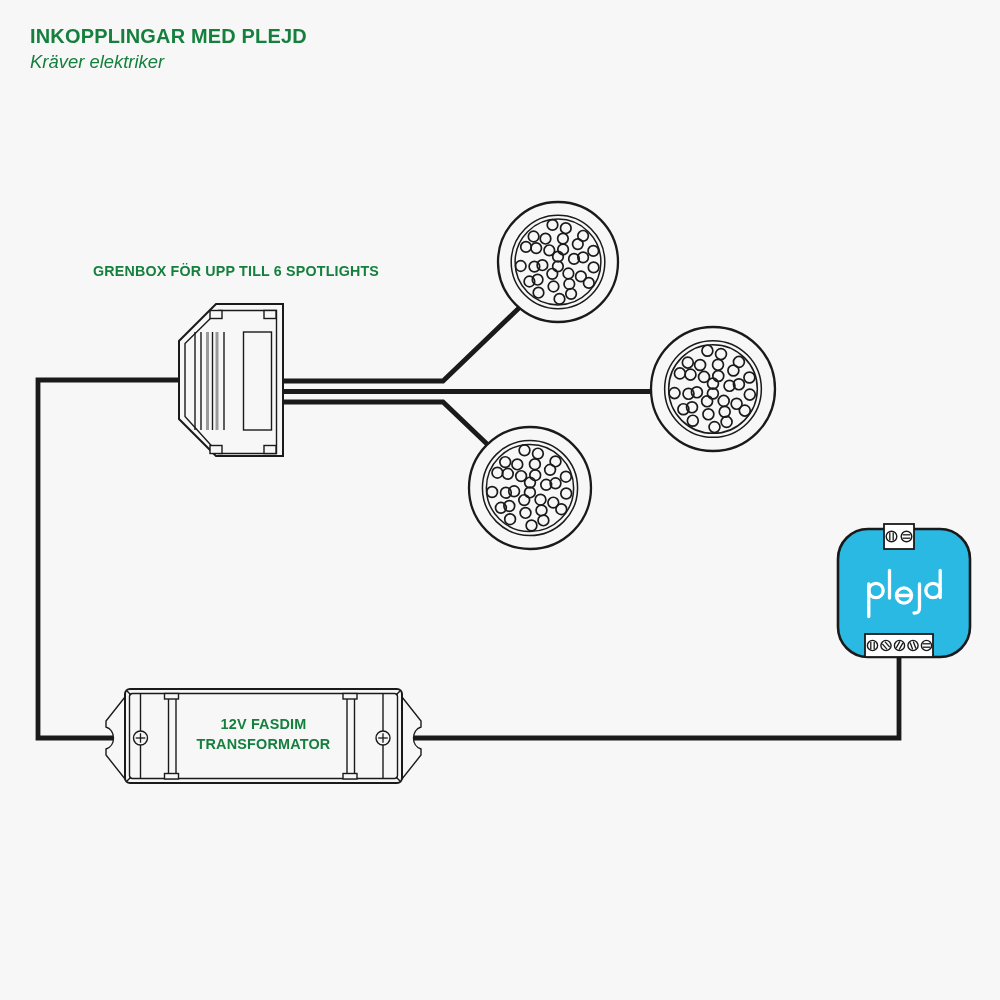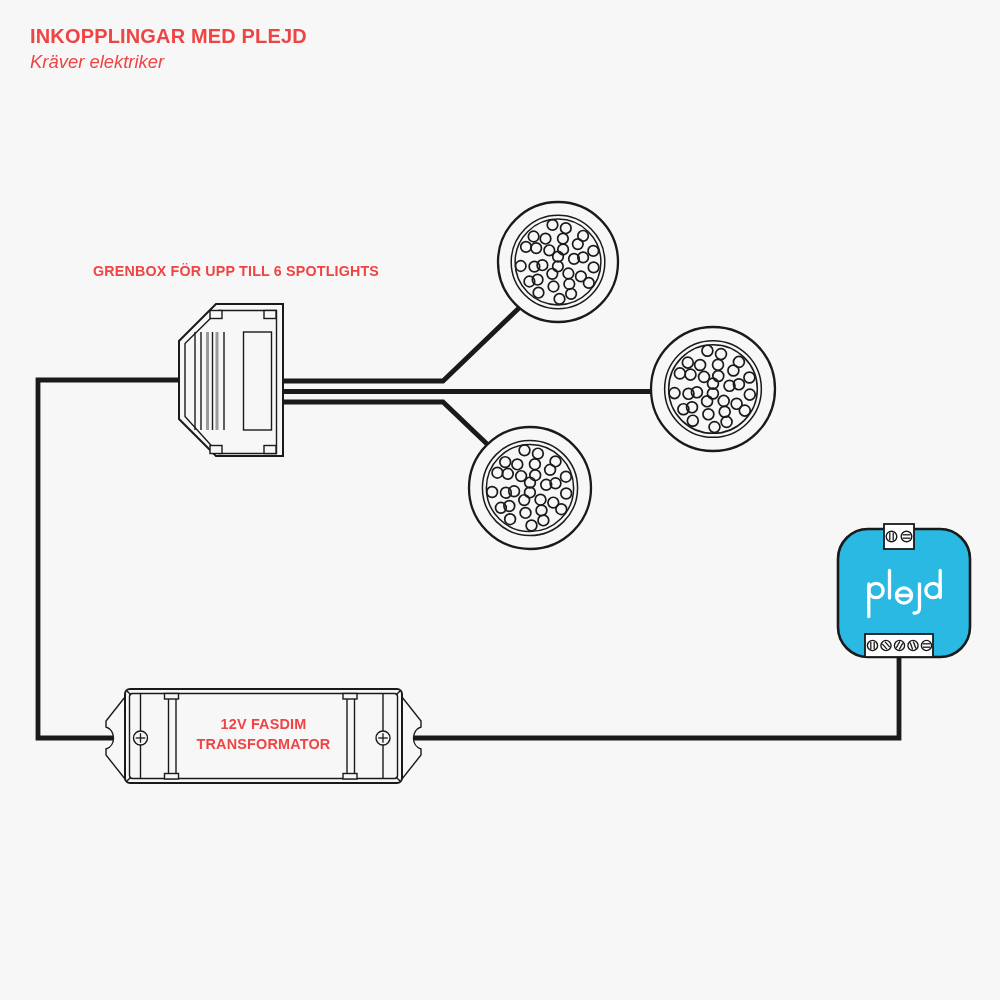--- a/index.html
+++ b/index.html
@@ -6,21 +6,21 @@
     --bg:#f7f7f7;
     --line:#1a1a1a;
     --plejd:#29B9E2;
   }
   *{box-sizing:border-box;margin:0;padding:0;}
   html,body{background:#fff;}
   .canvas{
     position:relative;width:1000px;height:1000px;overflow:hidden;
     background:var(--bg);
     font-family:"Liberation Sans",sans-serif;
-    color:#ef4444;
+    color:#15803d;
   }
   .hdr{position:absolute;left:30px;top:24px;}
   .hdr h1{
     font-size:21px;font-weight:bold;letter-spacing:.2px;
     transform:scaleX(.95);transform-origin:0 50%;white-space:nowrap;
   }
   .hdr p{
     font-size:19px;font-style:italic;margin-top:3px;
     transform:scaleX(.97);transform-origin:0 50%;white-space:nowrap;
   }

